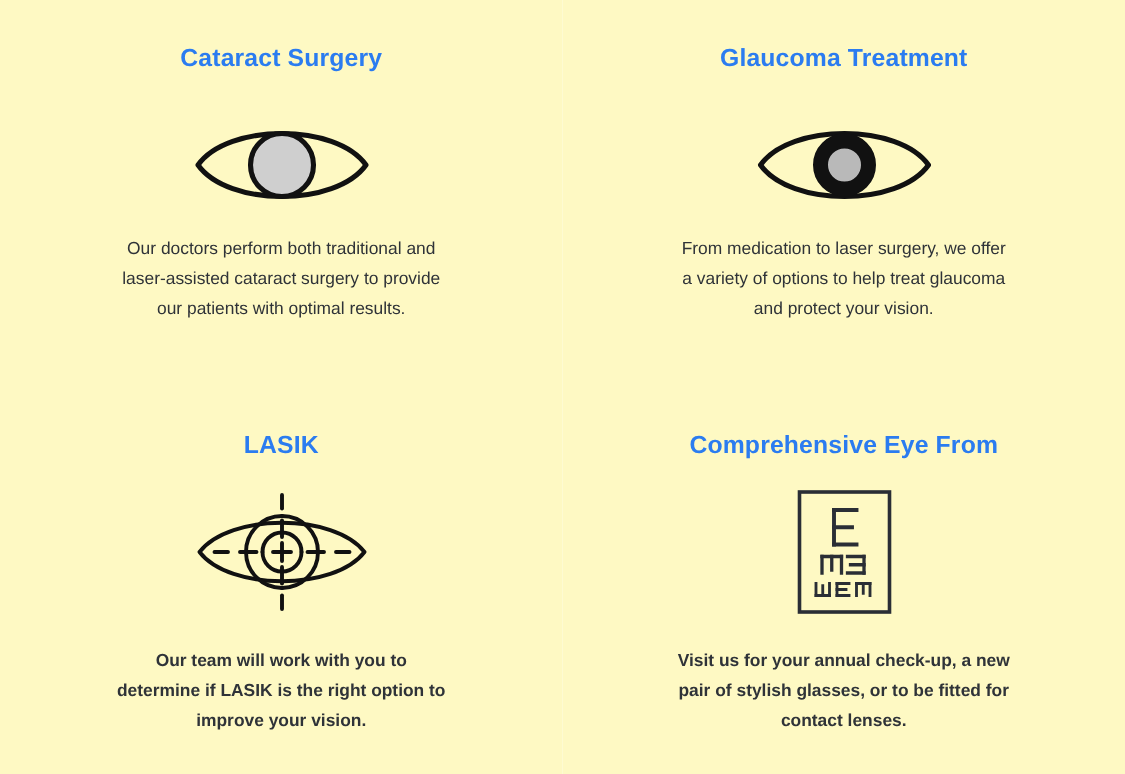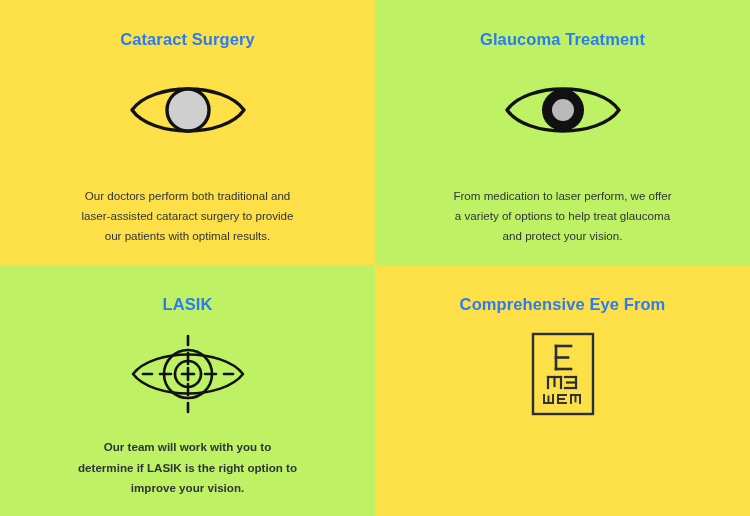--- a/index.html
+++ b/index.html
@@ -22,22 +22,22 @@
 
   .service-card {
     display: flex;
     flex-direction: column;
     align-items: center;
     justify-content: flex-start;
     padding: 30px 18px 18px 18px;
     text-align: center;
   }
 
-  .card-tint   { background: #fde047; }
-  .card-plain  { background: #bef264; }
+  .card-tint   { background: #fef9c3; }
+  .card-plain  { background: #fef9c3; }
 
   .card-title {
     color: #2b7cf0;
     font-size: 16.5px;
     font-weight: bold;
     letter-spacing: 0.1px;
     line-height: 1.2;
   }
 
   .card-icon {
@@ -45,21 +45,21 @@
     height: 80px;
     display: flex;
     align-items: center;
     justify-content: center;
   }
 
   
   .row2 .card-icon { margin-top: 17px; height: 86px; }
 
   .card-text {
-    margin-top: 36px;
+    margin-top: 6px;
     color: #2f3338;
     font-size: 11.6px;
     line-height: 1.75;
     max-width: 225px;
   }
 
   .row2 .card-text { margin-top: 20px; max-width: 222px; font-weight: bold; }
 </style>
 </head>
 <body>
@@ -78,21 +78,21 @@
   </div>
 
   <div class="service-card card-plain row1">
     <div class="card-title">Glaucoma Treatment</div>
     <div class="card-icon">
       <svg width="124" height="74" viewBox="0 0 124 74" aria-hidden="true">
         <path d="M6 37 C 26 9, 98 9, 118 37 C 98 65, 26 65, 6 37 Z" fill="none" stroke="#111111" stroke-width="3.4" stroke-linejoin="round"></path>
         <circle cx="62" cy="37" r="16" fill="#b9b9b9" stroke="#111111" stroke-width="10"></circle>
       </svg>
     </div>
-    <div class="card-text">From medication to laser perform, we offer a variety of options to help treat glaucoma and protect your vision.</div>
+    <div class="card-text">From medication to laser surgery, we offer a variety of options to help treat glaucoma and protect your vision.</div>
   </div>
 
   <div class="service-card card-plain row2">
     <div class="card-title">LASIK</div>
     <div class="card-icon">
       <svg width="124" height="86" viewBox="0 0 124 86" aria-hidden="true">
         <g fill="none" stroke="#111111" stroke-width="2.6" stroke-linecap="round">
 
           <path d="M7 43 C 27 17, 97 17, 117 43 C 97 69, 27 69, 7 43 Z" stroke-linejoin="round"></path>
 
@@ -166,15 +166,16 @@
           </g>
           <g stroke-width="1.9">
             <line x1="40" y1="63" x2="49" y2="63"></line>
             <line x1="40" y1="63" x2="40" y2="71"></line>
             <line x1="44.5" y1="63" x2="44.5" y2="69.5"></line>
             <line x1="49" y1="63" x2="49" y2="71"></line>
           </g>
         </g>
       </svg>
     </div>
+    <div class="card-text">Visit us for your annual check-up, a new pair of stylish glasses, or to be fitted for contact lenses.</div>
   </div>
 
 </div>
 
 </body></html>

